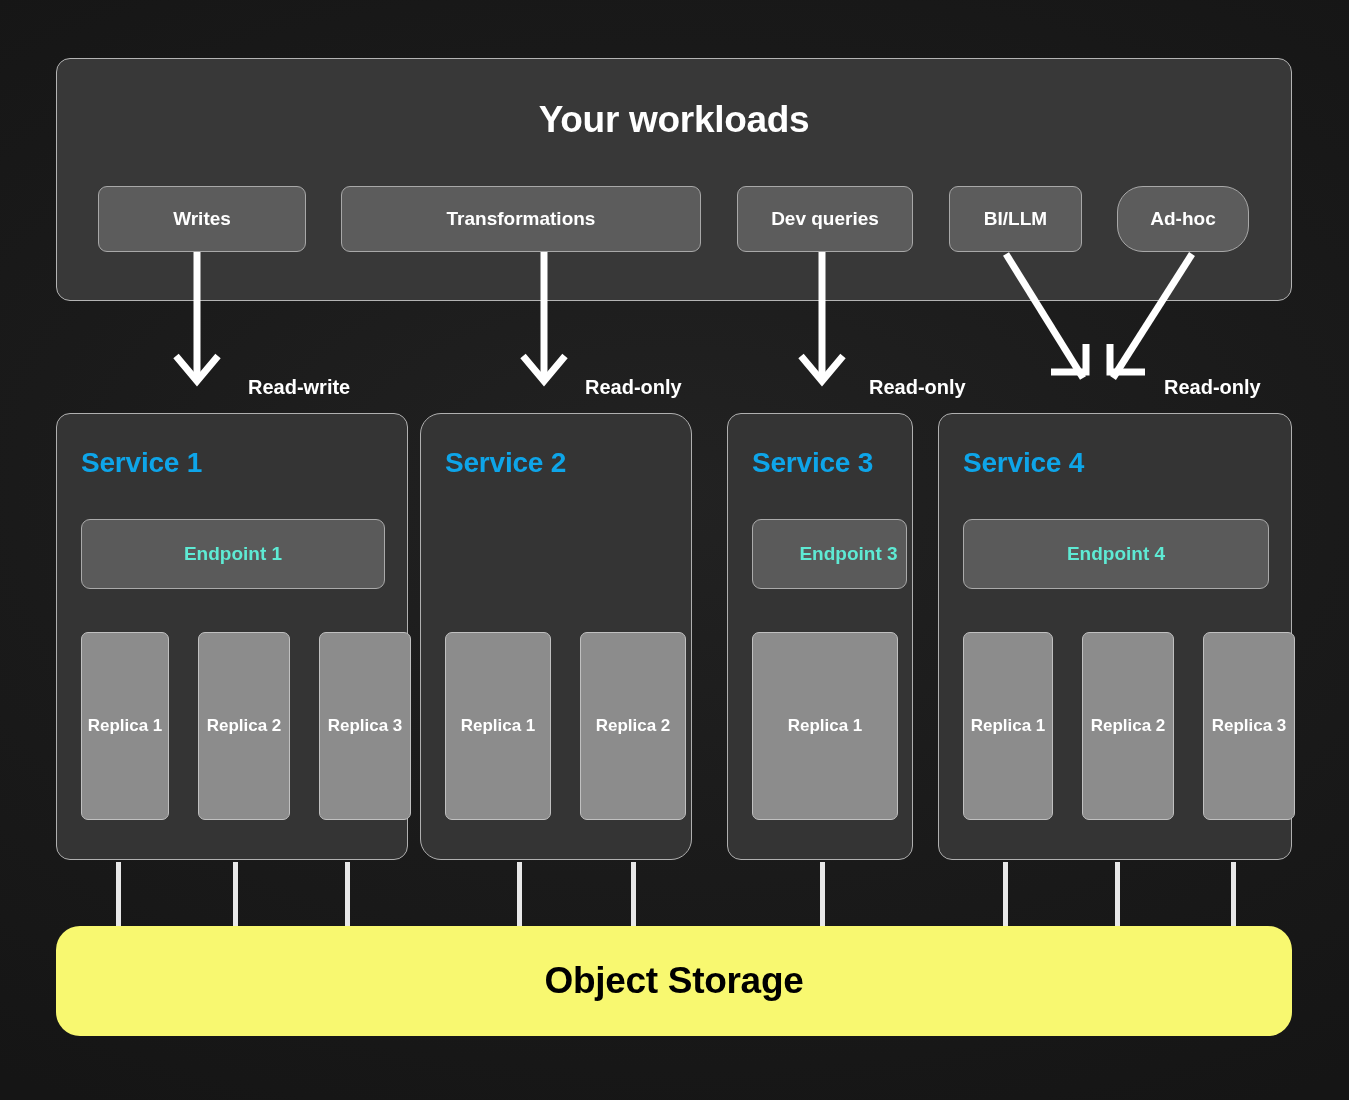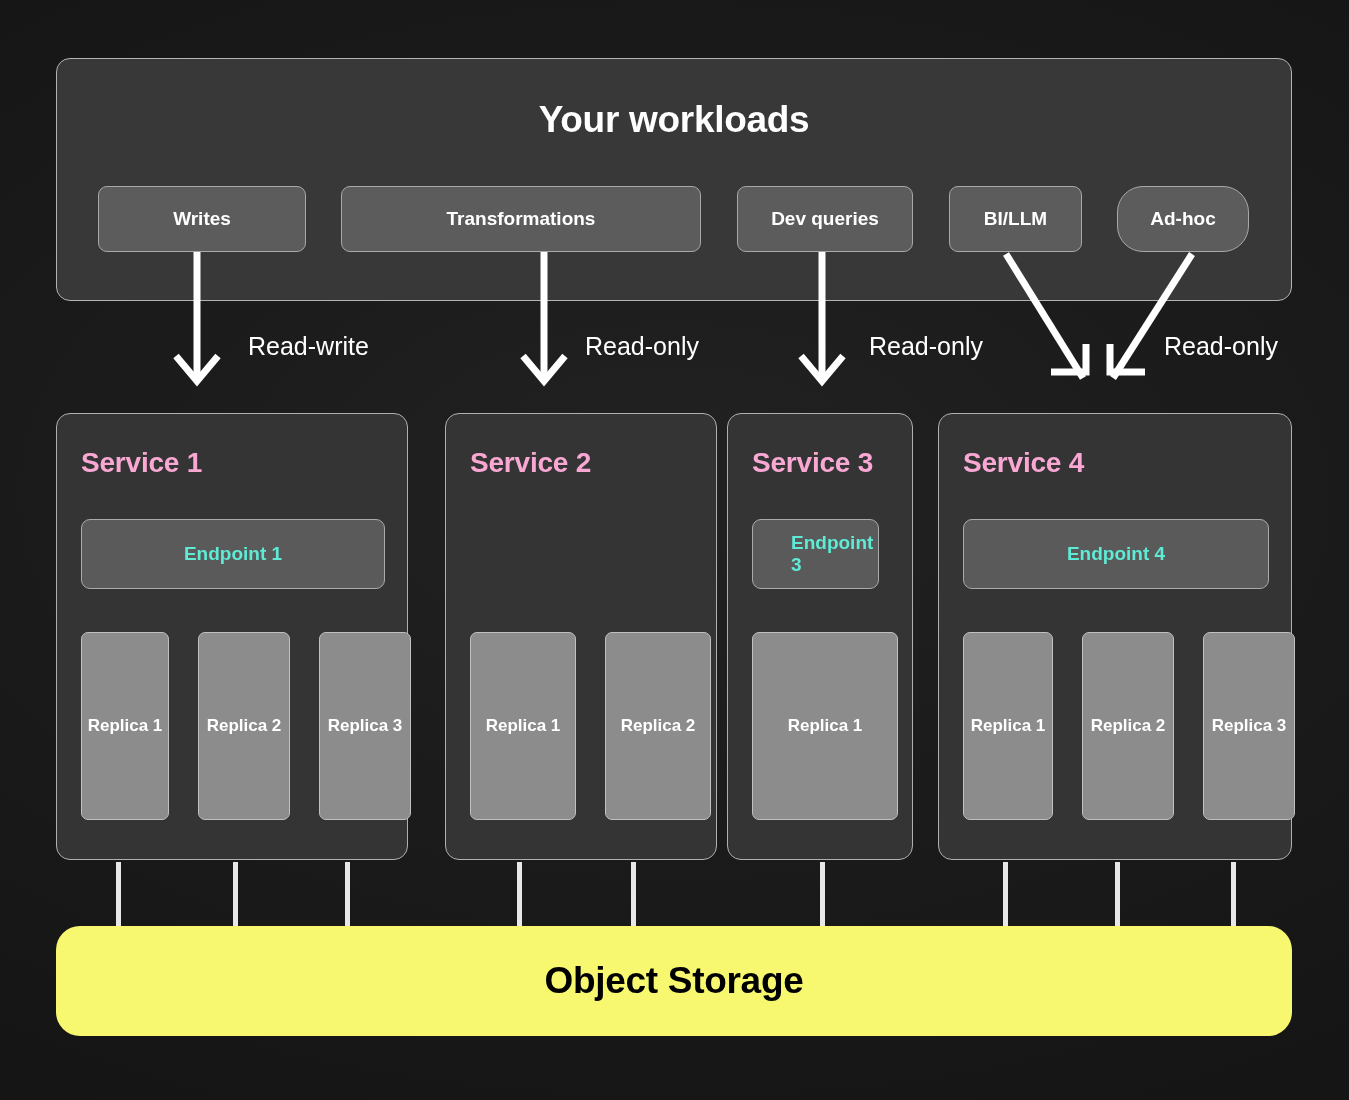--- a/index.html
+++ b/index.html
@@ -53,23 +53,24 @@
     align-items: center;
     justify-content: center;
     height: 66px;
     top: 127px;
   }
 
   
   .flow-label {
     position: absolute;
     color: #ffffff;
-    font-size: 25px;
-    font-weight: normal;
+    font-size: 20px;
+    font-weight: bold;
     white-space: nowrap;
+    margin-top: 44px;
   }
 
   
   #arrows {
     position: absolute;
     left: 0; top: 0;
     width: 1349px;
     height: 1100px;
     pointer-events: none;
   }
@@ -80,21 +81,21 @@
     box-sizing: border-box;
     background: #343434;
     border: 1px solid #b0b0b0;
     border-radius: 14px;
     top: 413px;
   }
   .service-title {
     position: absolute;
     left: 24px;
     top: 33px;
-    color: #f9a8d4;
+    color: #0ea5e9;
     font-size: 28px;
     font-weight: bold;
     letter-spacing: -0.2px;
   }
   .endpoint-box {
     position: absolute;
     box-sizing: border-box;
     left: 24px;
     top: 105px;
     height: 70px;
@@ -222,34 +223,34 @@
             <span>Replica 1</span>
           </div>
           <div class="replica-box" style="width: 92px;">
             <span>Replica 2</span>
           </div>
           <div class="replica-box" style="width: 92px;">
             <span>Replica 3</span>
           </div>
         </div>
       </div>
-      <div class="service-card" style="left: 445px; width: 272px; height: 447px;">
+      <div class="service-card" style="left: 420px; width: 272px; height: 447px; border-radius: 21px;">
         <div class="service-title">Service 2</div>
         <div class="replica-row">
           <div class="replica-box" style="width: 106px;">
             <span>Replica 1</span>
           </div>
           <div class="replica-box" style="width: 106px;">
             <span>Replica 2</span>
           </div>
         </div>
       </div>
       <div class="service-card" style="left: 727px; width: 186px; height: 447px;">
         <div class="service-title">Service 3</div>
-        <div class="endpoint-box" style="width: 127px; padding-left: 38px;">
+        <div class="endpoint-box" style="width: 155px; padding-left: 38px;">
           <span>Endpoint 3</span>
         </div>
         <div class="replica-row">
           <div class="replica-box" style="width: 146px;">
             <span>Replica 1</span>
           </div>
         </div>
       </div>
       <div class="service-card" style="left: 938px; width: 354px; height: 447px;">
         <div class="service-title">Service 4</div>

